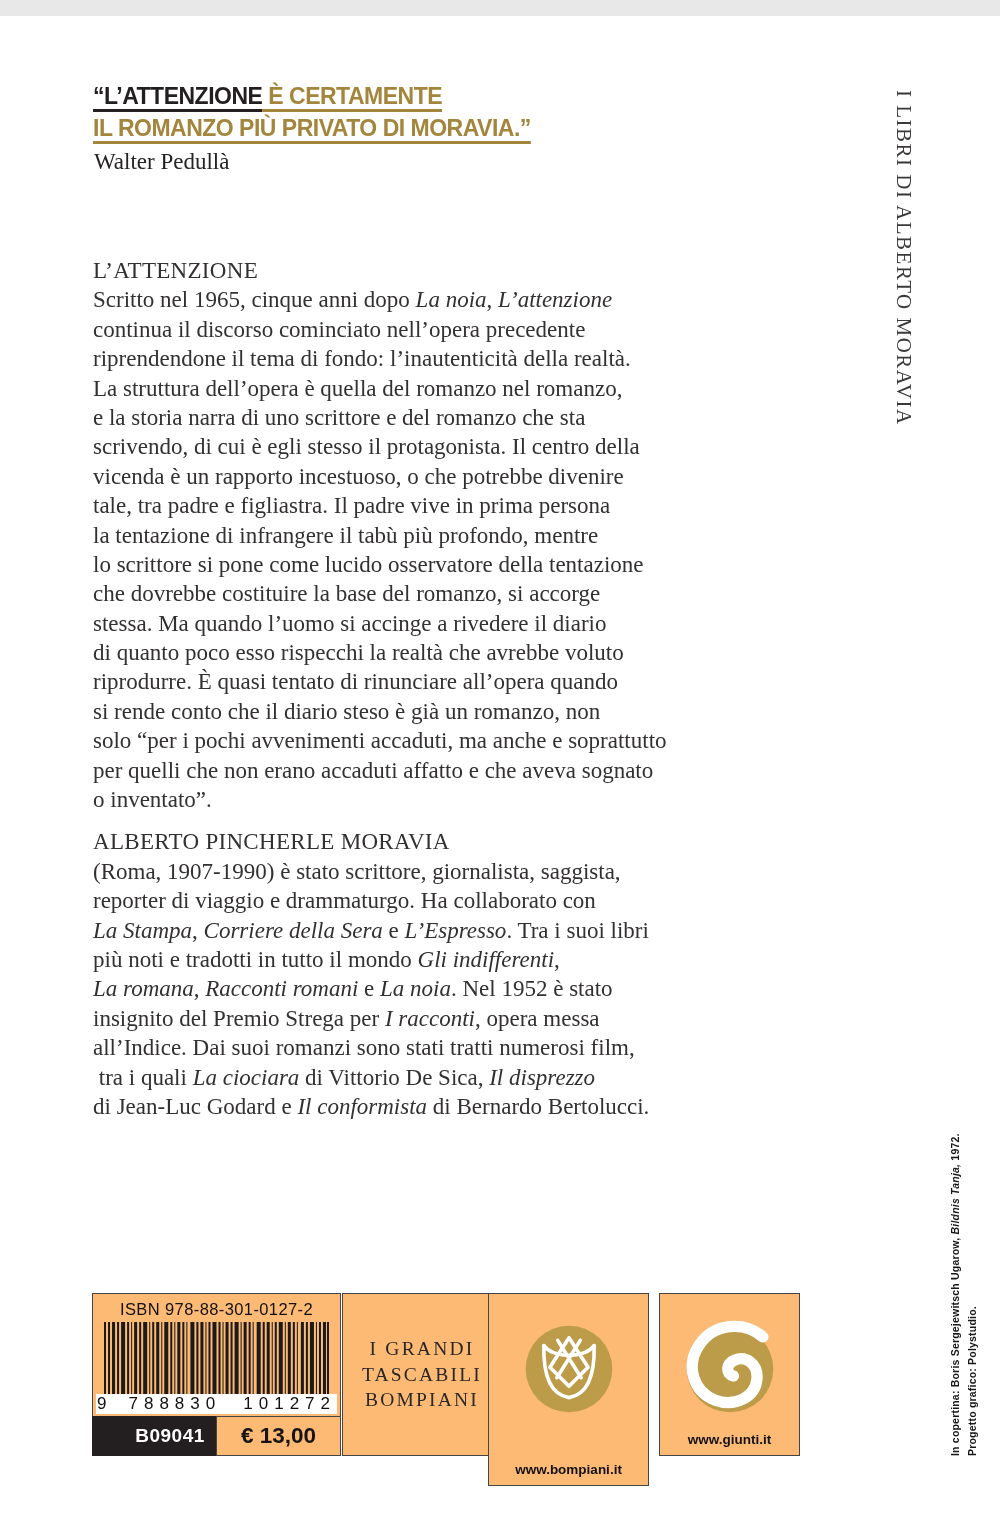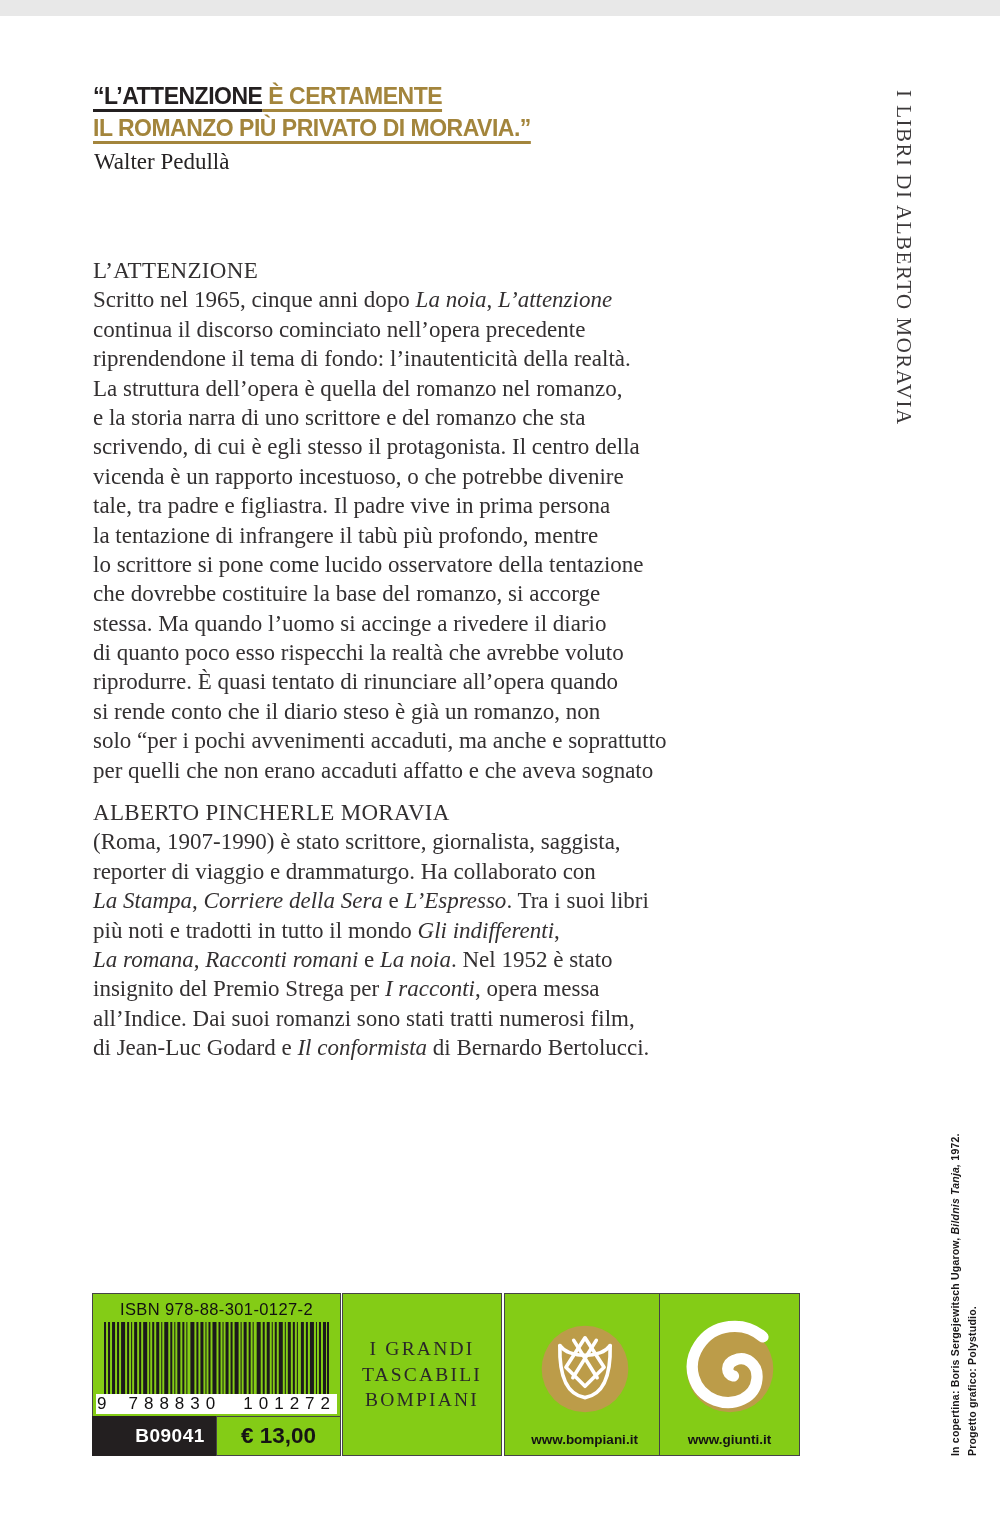--- a/index.html
+++ b/index.html
@@ -19,40 +19,40 @@
                font-size:21px;letter-spacing:1.5px;color:var(--spine-text);}
 
   
   .bodytext{position:absolute;left:93px;top:240px;font-size:23px;color:var(--body-text);}
   .bodyline{line-height:29.4px;height:29.4px;white-space:pre;}
   .heading{line-height:29.4px;height:29.4px;letter-spacing:0.3px;white-space:pre;}
   .sec2{margin-top:13px;}
   em{font-style:italic;}
 
   
-  .box{position:absolute;border:1.5px solid var(--border);box-sizing:border-box;background:#84cc16;}
+  .box{position:absolute;border:1.5px solid var(--border);box-sizing:border-box;background:#fdba74;}
   .barcode-box{left:92px;top:1277px;width:249px;height:124px;}
   .isbn{text-align:center;font-family:"Liberation Sans",sans-serif;font-size:16.5px;
         margin-top:6px;letter-spacing:0.4px;color:#121011;}
   .bars{position:absolute;left:11px;right:11px;top:28px;height:76px;}
   .bars svg{width:100%;height:100%;display:block;}
   .bdigits{position:absolute;left:3px;right:3px;bottom:2px;display:flex;justify-content:space-between;
            background:#fff;font-family:"Liberation Sans",sans-serif;font-size:17px;color:#121011;padding:0 1px;}
   .bdigits .grp{letter-spacing:6px;}
   .code-box{left:92px;top:1400px;width:124px;height:40px;background:var(--ink);border:none;
             display:flex;align-items:center;justify-content:center;
             font-family:"Liberation Sans",sans-serif;font-weight:bold;font-size:19px;
             letter-spacing:0.5px;color:#ffffff;padding-left:32px;}
   .price-box{left:216px;top:1400px;width:125px;height:40px;display:flex;align-items:center;justify-content:center;
              font-family:"Liberation Sans",sans-serif;font-weight:bold;font-size:22.5px;color:#161415;}
   .imprint-box{left:342px;top:1277px;width:160px;height:163px;display:flex;flex-direction:column;
                align-items:center;justify-content:center;text-align:center;
                font-size:19.5px;letter-spacing:2.2px;line-height:25.5px;color:#2a2728;}
   .logo-box{display:flex;flex-direction:column;align-items:center;}
-  .bompiani-box{left:504px;top:1277px;width:161px;height:163px;}
+  .bompiani-box{left:488px;top:1277px;width:161px;height:193px;}
   .giunti-box{left:659px;top:1277px;width:141px;height:163px;}
   .logo{width:104px;height:104px;margin-top:23px;}
   .url{position:absolute;bottom:8px;left:0;right:0;text-align:center;
        font-family:"Liberation Sans",sans-serif;font-weight:bold;font-size:13.5px;color:#141214;}
 
   
   .credits{position:absolute;left:947px;top:1440px;width:366px;transform:rotate(-90deg);
            transform-origin:0 0;font-family:"Liberation Sans",sans-serif;font-weight:bold;
            font-size:10.5px;line-height:16.5px;letter-spacing:0.2px;color:#191718;}
   .credits .cline{white-space:pre;}
@@ -84,32 +84,34 @@
           <div class="bodyline"><span>tale, tra padre e figliastra. Il padre vive in prima persona</span></div>
           <div class="bodyline"><span>la tentazione di infrangere il tabù più profondo, mentre</span></div>
           <div class="bodyline"><span>lo scrittore si pone come lucido osservatore della tentazione</span></div>
           <div class="bodyline"><span>che dovrebbe costituire la base del romanzo, si accorge</span></div>
           <div class="bodyline"><span>stessa. Ma quando l’uomo si accinge a rivedere il diario</span></div>
           <div class="bodyline"><span>di quanto poco esso rispecchi la realtà che avrebbe voluto</span></div>
           <div class="bodyline"><span>riprodurre. È quasi tentato di rinunciare all’opera quando</span></div>
           <div class="bodyline"><span>si rende conto che il diario steso è già un romanzo, non</span></div>
           <div class="bodyline"><span>solo “per i pochi avvenimenti accaduti, ma anche e soprattutto</span></div>
           <div class="bodyline"><span>per quelli che non erano accaduti affatto e che aveva sognato</span></div>
+          <div class="bodyline"><span>o inventato”.</span></div>
         </div>
     </div>
     <div class="section sec2">
       <div class="heading">ALBERTO PINCHERLE MORAVIA</div>
       <div>
           <div class="bodyline"><span>(Roma, 1907-1990) è stato scrittore, giornalista, saggista,</span></div>
           <div class="bodyline"><span>reporter di viaggio e drammaturgo. Ha collaborato con</span></div>
           <div class="bodyline"><em>La Stampa</em><span>, </span><em>Corriere della Sera</em><span> e </span><em>L’Espresso</em><span>. Tra i suoi libri</span></div>
           <div class="bodyline"><span>più noti e tradotti in tutto il mondo </span><em>Gli indifferenti</em><span>,</span></div>
           <div class="bodyline"><em>La romana</em><span>, </span><em>Racconti romani</em><span> e </span><em>La noia</em><span>. Nel 1952 è stato</span></div>
           <div class="bodyline"><span>insignito del Premio Strega per </span><em>I racconti</em><span>, opera messa</span></div>
           <div class="bodyline"><span>all’Indice. Dai suoi romanzi sono stati tratti numerosi film,</span></div>
+          <div class="bodyline"><span> tra i quali </span><em>La ciociara</em><span> di Vittorio De Sica, </span><em>Il disprezzo</em></div>
           <div class="bodyline"><span>di Jean-Luc Godard e </span><em>Il conformista</em><span> di Bernardo Bertolucci.</span></div>
         </div>
     </div>
   </div>
 
   <div class="box barcode-box">
     <div class="isbn">ISBN 978-88-301-0127-2</div>
     <div class="bars">
       <svg viewBox="0 0 224 76" preserveAspectRatio="none" xmlns="http://www.w3.org/2000/svg">
         <g fill="#1c1a1b">

